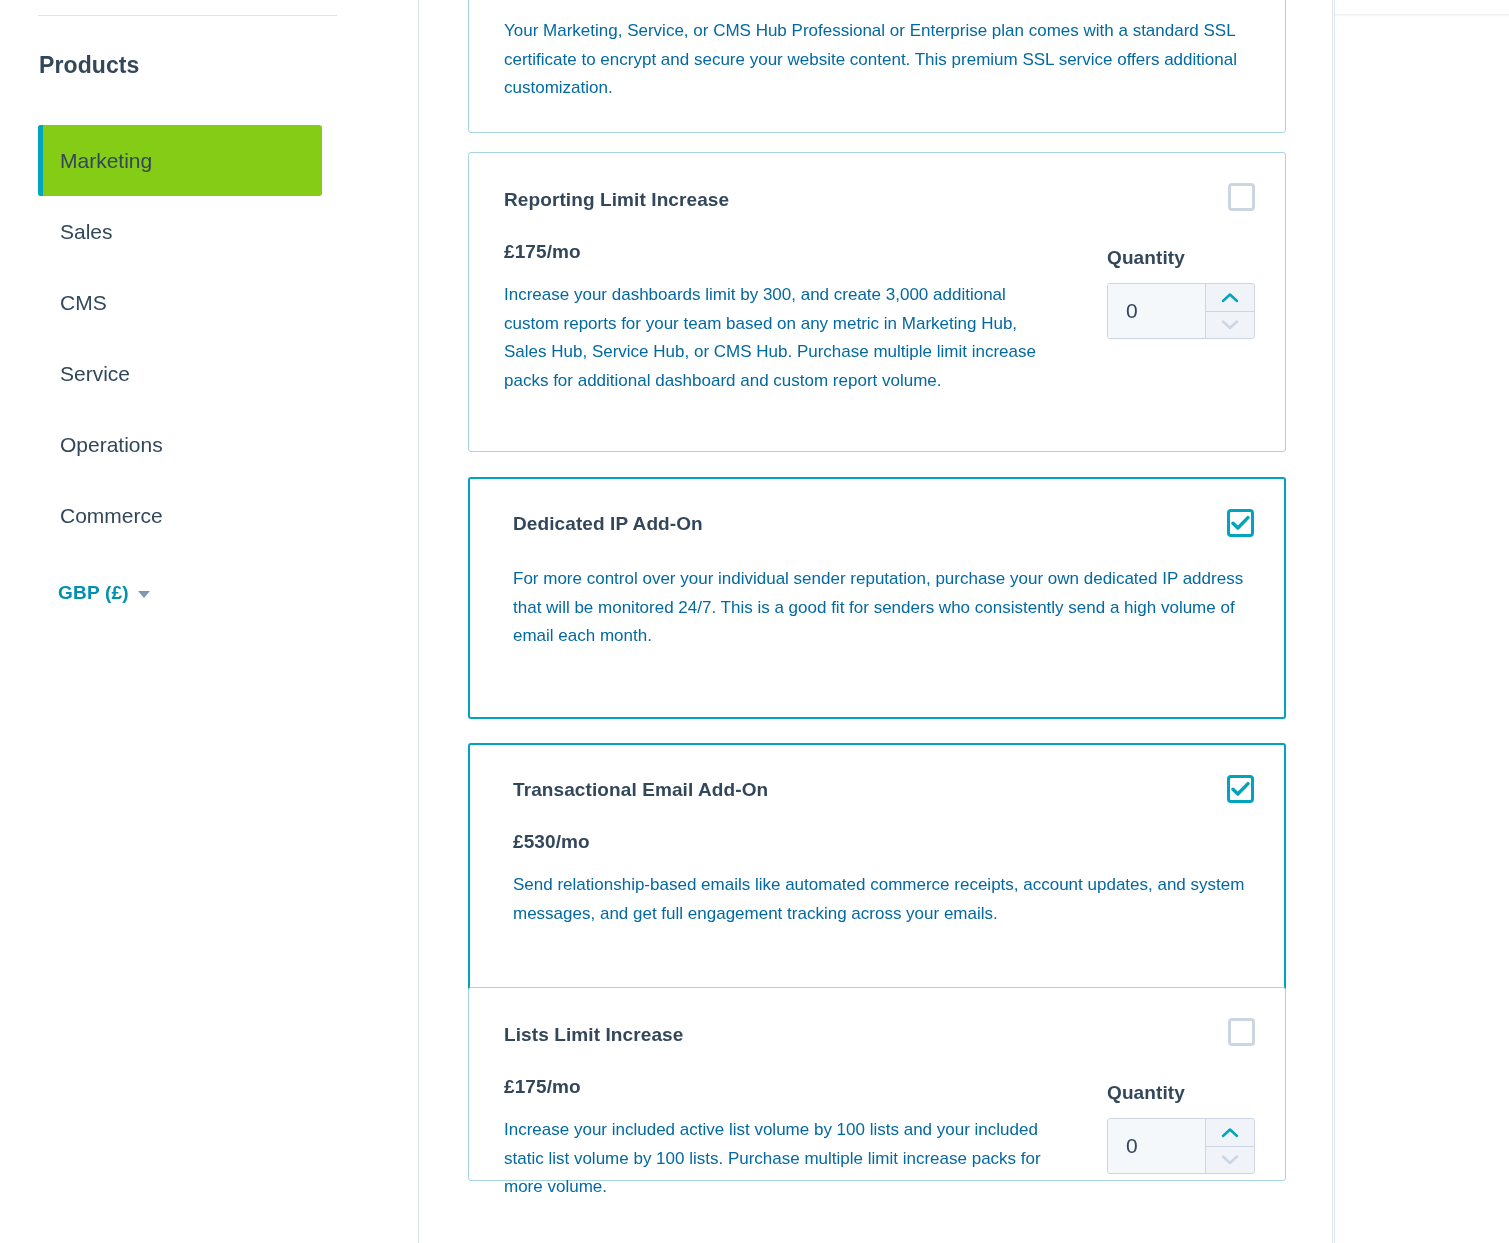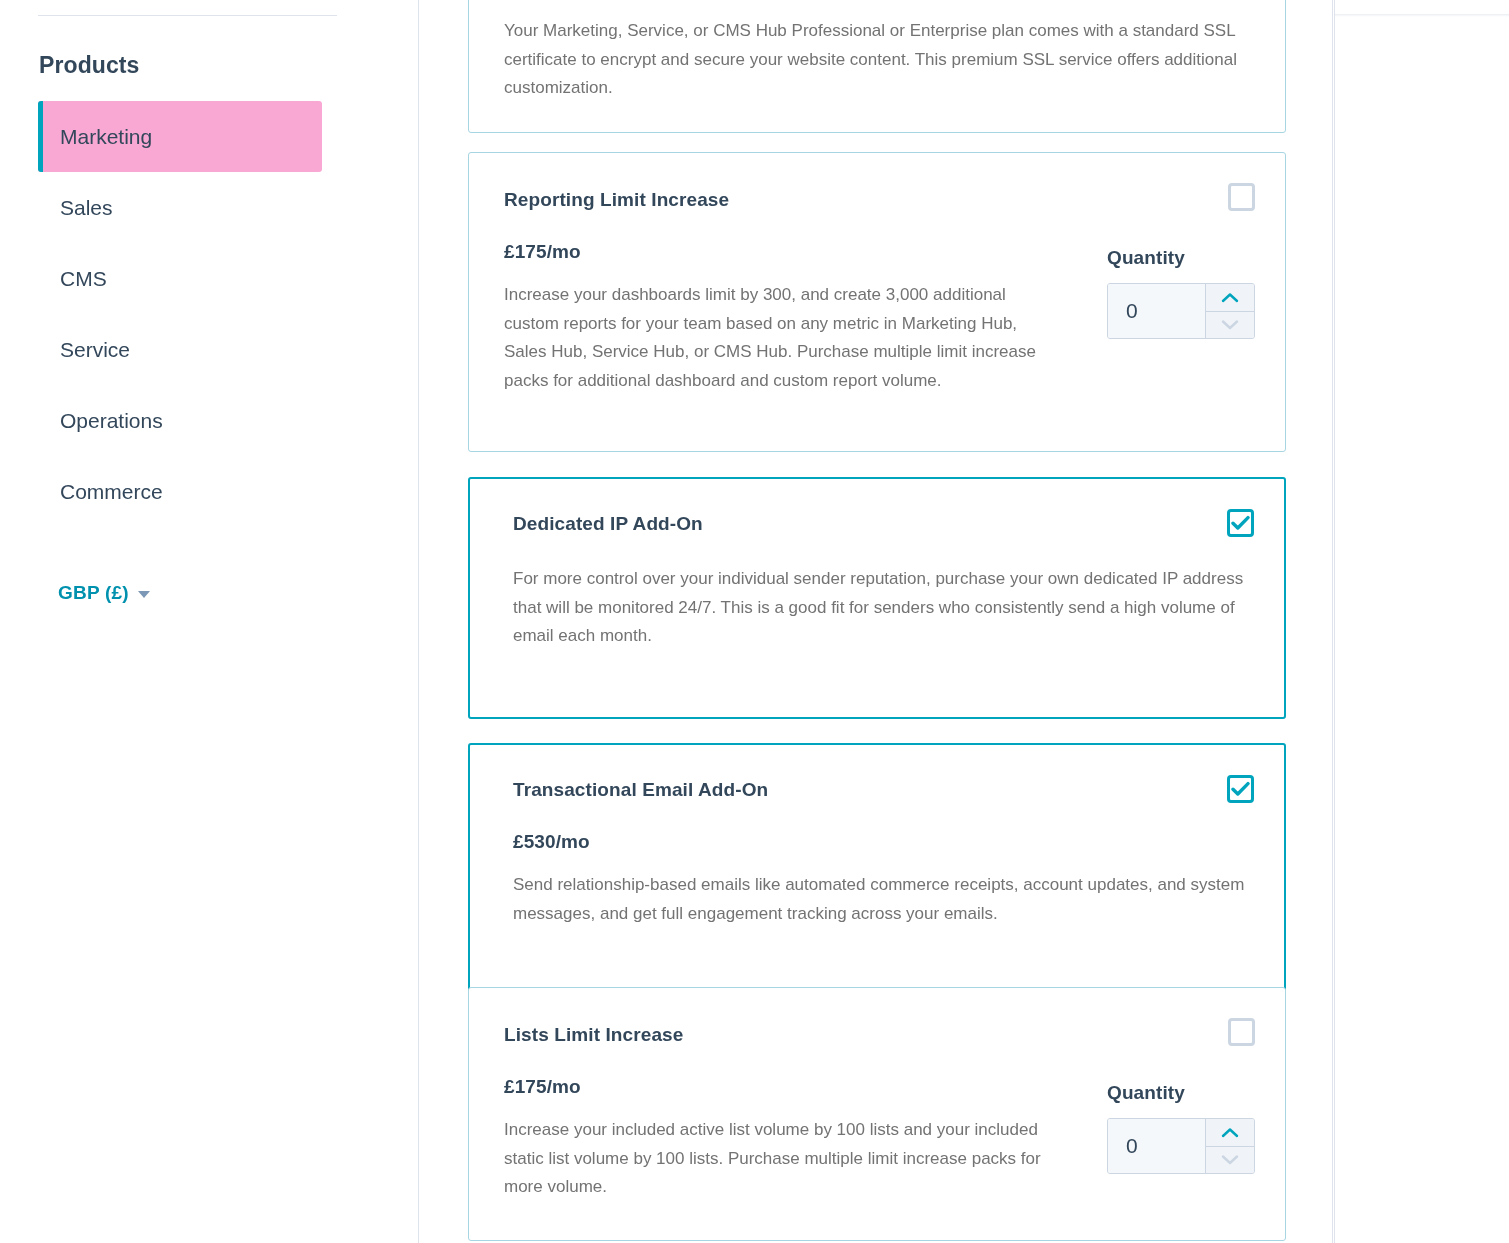--- a/index.html
+++ b/index.html
@@ -66,21 +66,22 @@
     border-radius: 3px;
   }
 
   .nav-item .nav-label {
     font-size: 21px;
     color: #33475b;
     font-weight: 400;
   }
 
   .nav-item.active {
-    background: #f9a8d4;
+    background: #84cc16;
+    margin-top: 24px;
   }
 
   .nav-item.active::before {
     content: "";
     position: absolute;
     left: 0;
     top: 0;
     bottom: 0;
     width: 5px;
     background: #00a4bd;
@@ -157,21 +158,21 @@
     font-size: 19px;
     font-weight: bold;
     color: #33475b;
     letter-spacing: 0.1px;
     margin-bottom: 18px;
   }
 
   .card-desc {
     font-size: 17px;
     line-height: 28.5px;
-    color: #737373;
+    color: #0369a1;
     max-width: 580px;
   }
 
   .card-desc.wide { max-width: 740px; }
   .card-desc.narrow { max-width: 540px; margin-top: 8px; }
 
   
   .checkbox {
     position: absolute;
     top: 30px;
@@ -390,21 +391,21 @@
         <div class="card-desc wide">Send relationship-based emails like automated commerce receipts, account updates, and system messages, and get full engagement tracking across your emails.</div>
 
         <div class="checkbox checked">
           <svg width="19" height="16" viewBox="0 0 19 16">
             <path d="M2 8.2 L6.8 13 L17 2.6" fill="none" stroke="#00a4bd" stroke-width="3.4" stroke-linecap="round" stroke-linejoin="round"></path>
           </svg>
         </div>
       </div>
     </div>
 
-    <div class="card" style="top:987px; height:254px;">
+    <div class="card" style="top:987px; height:194px;">
       <div class="card-body">
         <div class="card-title">Lists Limit Increase</div>
         <div class="card-price">£175/mo</div>
         <div class="card-desc narrow">Increase your included active list volume by 100 lists and your included static list volume by 100 lists. Purchase multiple limit increase packs for more volume.</div>
 
         <div class="checkbox unchecked"></div>
 
         <div class="qty-wrap">
           <div class="qty-label">Quantity</div>
           <div class="qty-control">

